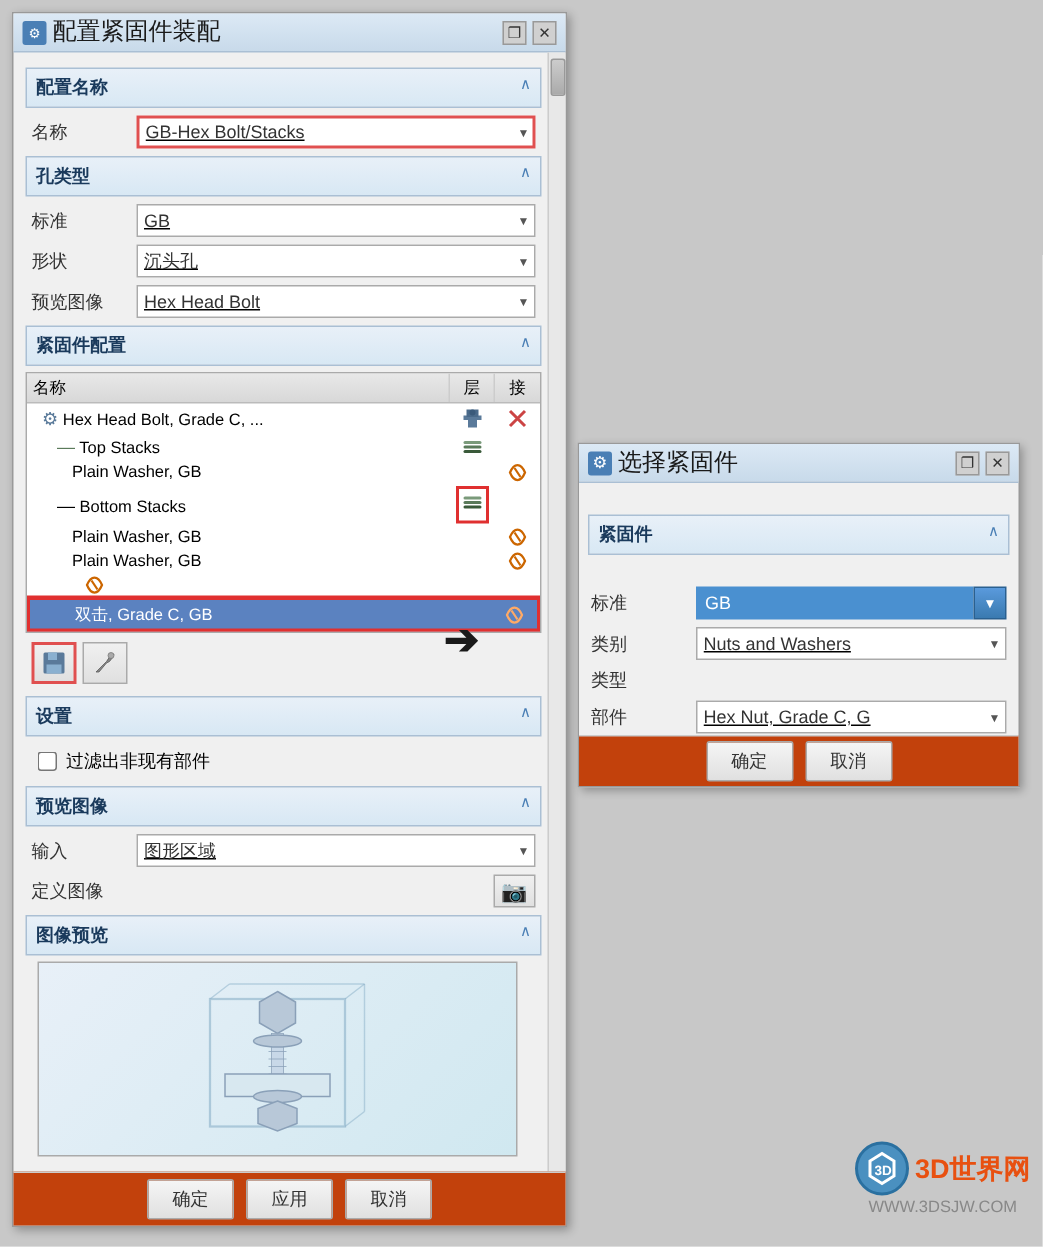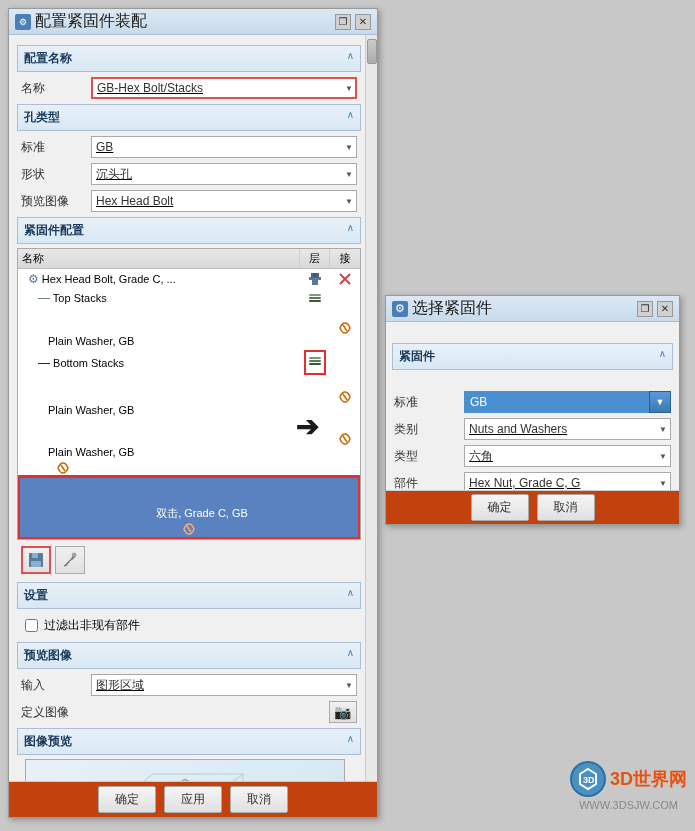--- a/index.html
+++ b/index.html
@@ -206,21 +206,21 @@
     .row-icon2 {
       width: 30px;
       display: flex;
       align-items: center;
       justify-content: center;
       font-size: 12px;
     }
 
     .indent1 { padding-left: 10px; }
     .indent2 { padding-left: 20px; }
-    .indent3 { padding-left: 30px; margin-top: 26px; }
+    .indent3 { padding-left: 30px; }
 
     
     .bottom-toolbar {
       position: absolute;
       bottom: 0;
       left: 0;
       right: 0;
       height: 36px;
       background: #c2410c;
       border-top: 1px solid #ccc;
@@ -365,21 +365,20 @@
     }
 
     .table-wrapper {
       position: relative;
       overflow: hidden;
     }
 
     .selected-row-blue {
       background: #5b82c0;
       color: white;
-      flex-direction: column;
     }
   </style>
 </head>
 <body>
 
 <div class="main-dialog">
 
   <div class="dialog-titlebar">
     <div class="title-icon">
       <span>⚙</span>
@@ -681,25 +680,20 @@
     <span class="form-label">类别</span>
     <div class="select-wrapper">
       <select class="form-select">
         <option>Nuts and Washers</option>
       </select>
     </div>
   </div>
 
   <div class="form-row" style="padding:0 8px;">
     <span class="form-label">类型</span>
-    <div class="select-wrapper">
-      <select class="form-select">
-        <option>六角</option>
-      </select>
-    </div>
   </div>
 
   <div class="form-row" style="padding:0 8px;">
     <span class="form-label">部件</span>
     <div class="select-wrapper">
       <select class="form-select">
         <option>Hex Nut, Grade C, G</option>
       </select>
     </div>
   </div>

